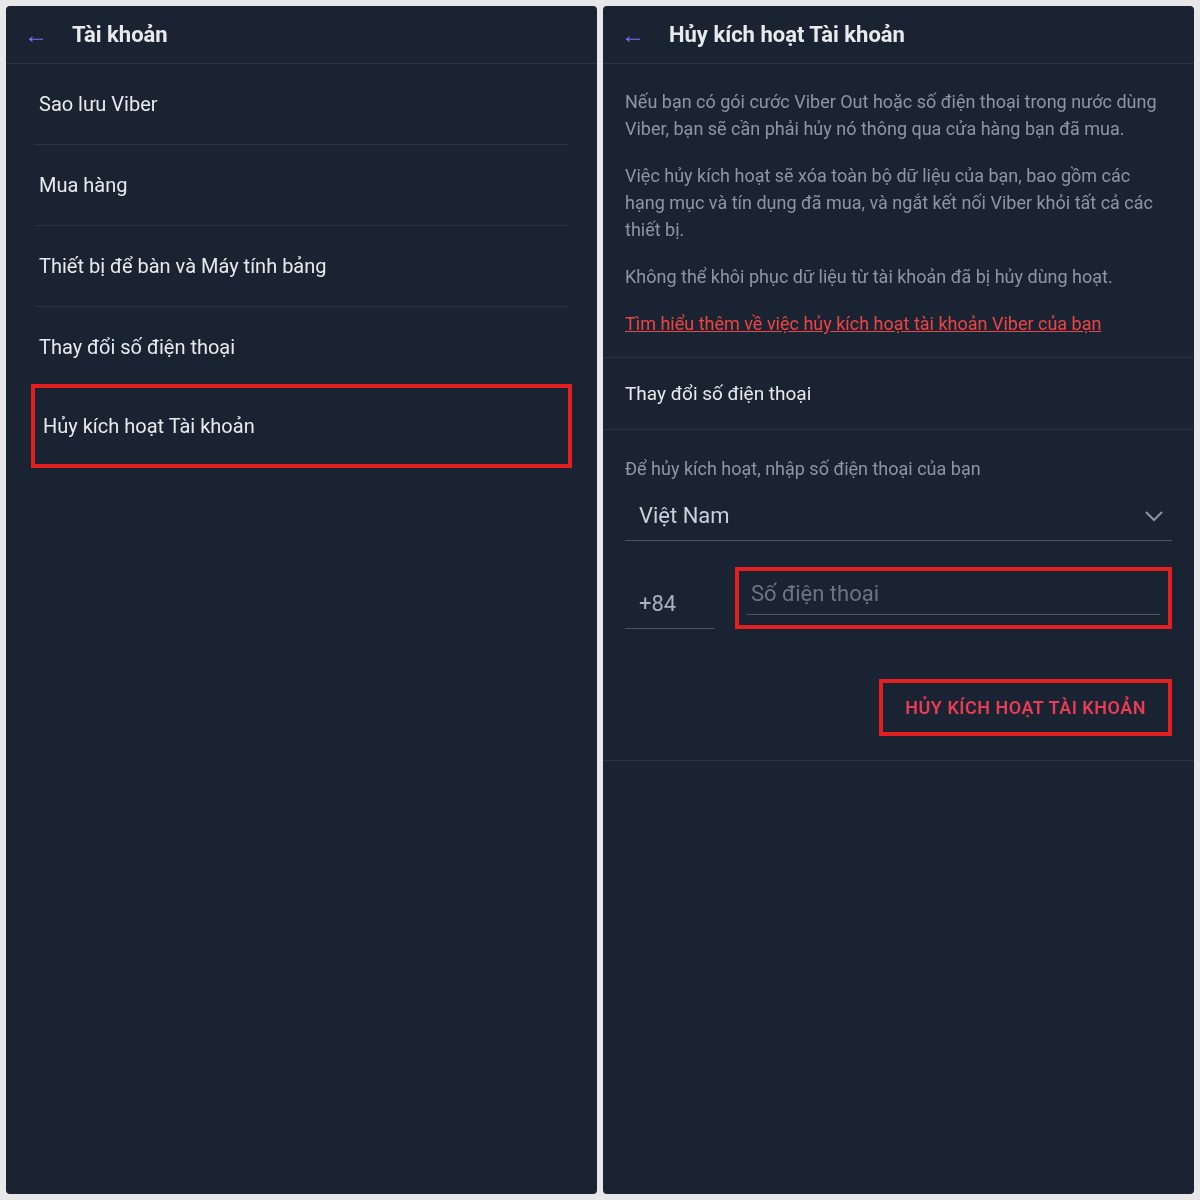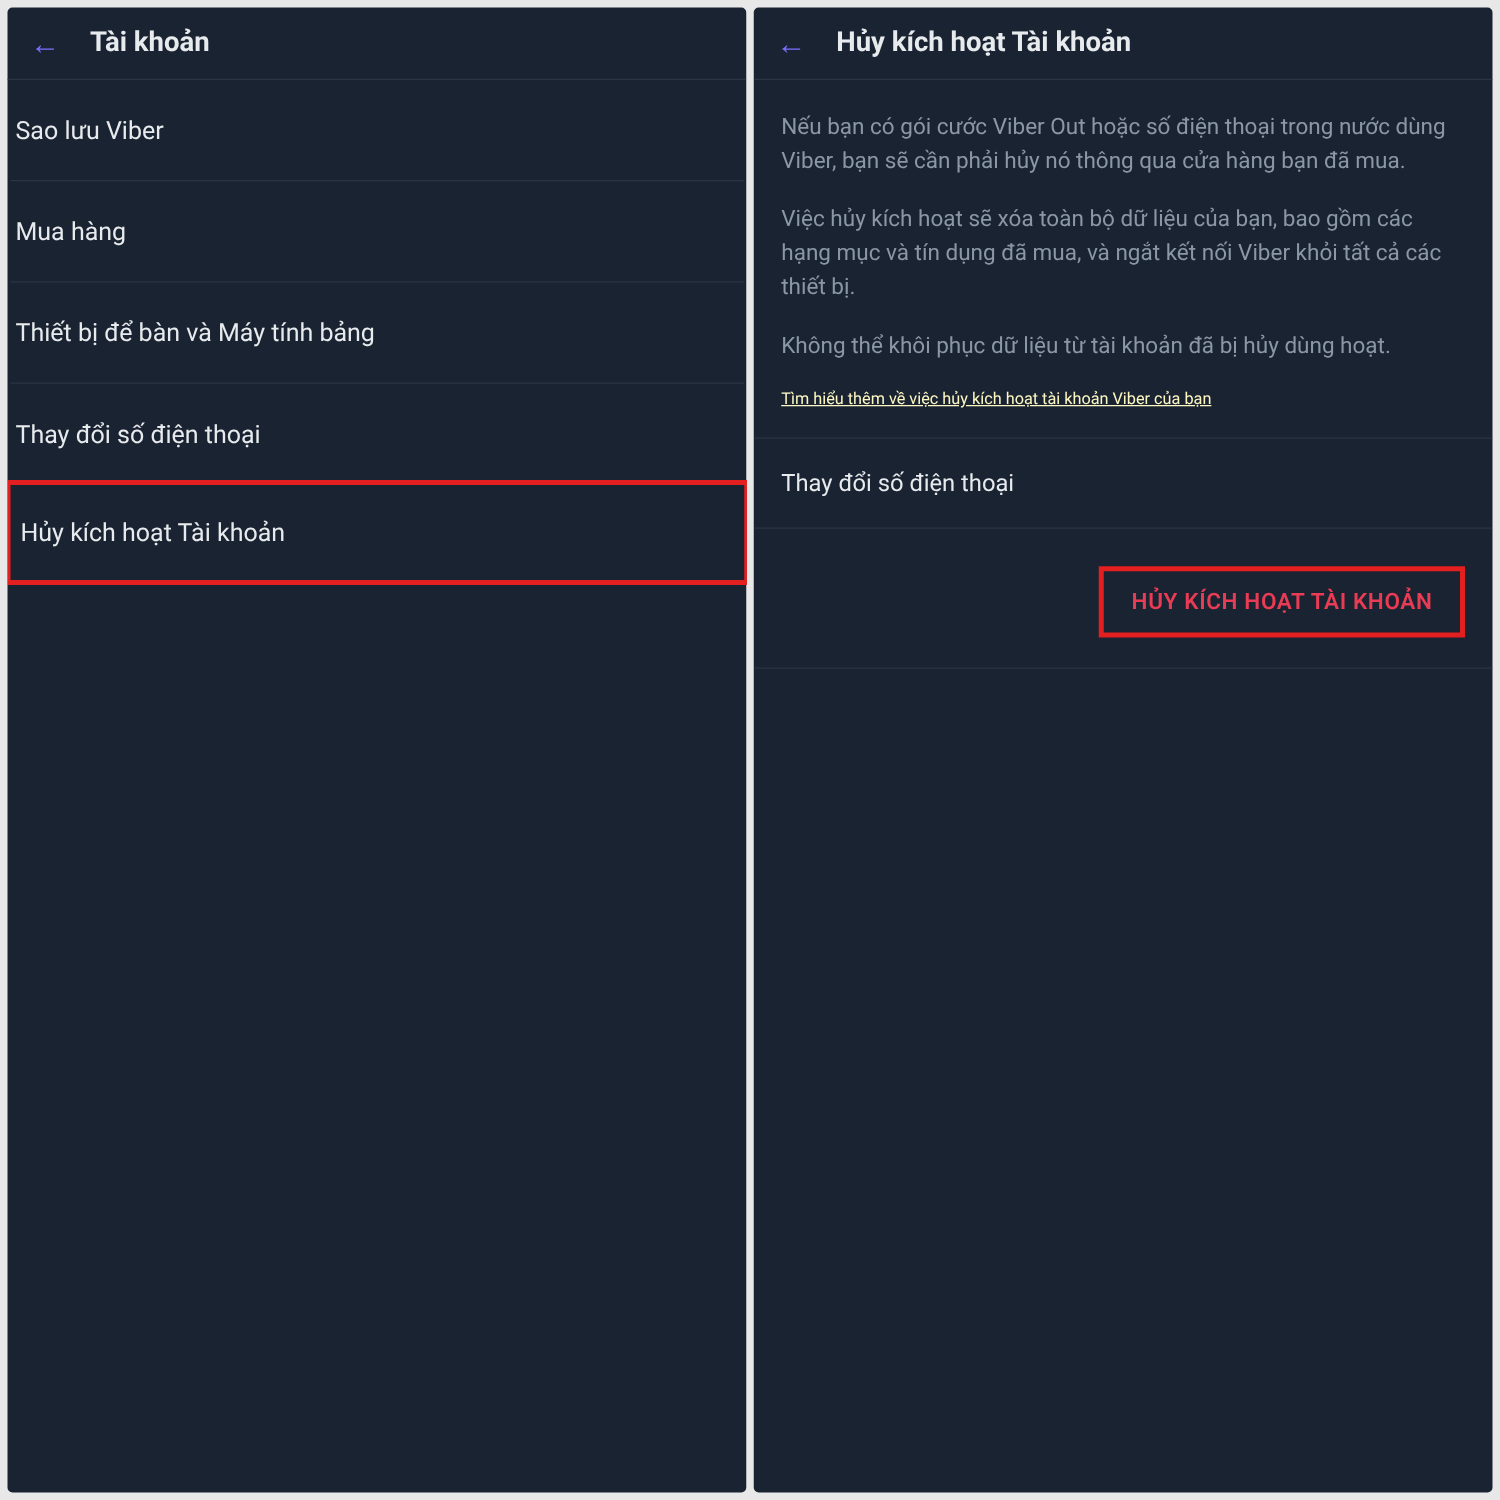--- a/index.html
+++ b/index.html
@@ -37,21 +37,21 @@
       color: #e8ebed;
       font-size: 22px;
       font-weight: 700;
     }
     .content {
       flex: 1;
       overflow-y: auto;
       padding: 0;
     }
     .menu-list {
-      padding: 0 2px;
+      padding: 0 29px;
     }
     .menu-item {
       color: #e8ebed;
       font-size: 20px;
       padding: 28px 4px;
       border-bottom: 1px solid #2a3544;
       cursor: pointer;
     }
     .menu-item:last-child {
       border-bottom: none;
@@ -69,22 +69,22 @@
     .info-text {
       padding: 24px 22px 12px 22px;
     }
     .info-paragraph {
       color: #8b97a5;
       font-size: 18px;
       line-height: 1.5;
       margin-bottom: 20px;
     }
     .info-link {
-      color: #fef9c3;
-      font-size: 13px;
+      color: #ef4444;
+      font-size: 18px;
       text-decoration: underline;
       line-height: 1.5;
       display: block;
       cursor: pointer;
       margin-bottom: 8px;
     }
     .section-divider {
       border-top: 1px solid #2a3544;
       border-bottom: 1px solid #2a3544;
       padding: 24px 22px;
@@ -193,20 +193,39 @@
   <div class="content">
     <div class="info-text">
       <p class="info-paragraph">Nếu bạn có gói cước Viber Out hoặc số điện thoại trong nước dùng Viber, bạn sẽ cần phải hủy nó thông qua cửa hàng bạn đã mua.</p>
       <p class="info-paragraph">Việc hủy kích hoạt sẽ xóa toàn bộ dữ liệu của bạn, bao gồm các hạng mục và tín dụng đã mua, và ngắt kết nối Viber khỏi tất cả các thiết bị.</p>
       <p class="info-paragraph">Không thể khôi phục dữ liệu từ tài khoản đã bị hủy dùng hoạt.</p>
       <a class="info-link">Tìm hiểu thêm về việc hủy kích hoạt tài khoản Viber của bạn</a>
     </div>
     <div class="section-divider">
       <div class="section-title">Thay đổi số điện thoại</div>
     </div>
+    <div class="form-section">
+      <div class="form-label">Để hủy kích hoạt, nhập số điện thoại của bạn</div>
+      <div class="select-field">
+        <span class="select-value">Việt Nam</span>
+        <span class="chevron-down">
+          <svg width="20" height="12" viewBox="0 0 20 12">
+              <path d="M2 2 L10 10 L18 2" stroke="#8b97a5" stroke-width="2" fill="none"></path>
+            </svg>
+        </span>
+      </div>
+      <div class="phone-row">
+        <div class="country-code">+84</div>
+        <div class="phone-input-wrap">
+          <div class="phone-input-inner">
+            <span class="phone-placeholder">Số điện thoại</span>
+          </div>
+        </div>
+      </div>
+    </div>
     <div class="button-row">
       <div class="deactivate-button">
         <span class="deactivate-button-text">HỦY KÍCH HOẠT TÀI KHOẢN</span>
       </div>
     </div>
     <div class="bottom-divider"></div>
   </div>
 </div>
 
 </body></html>

